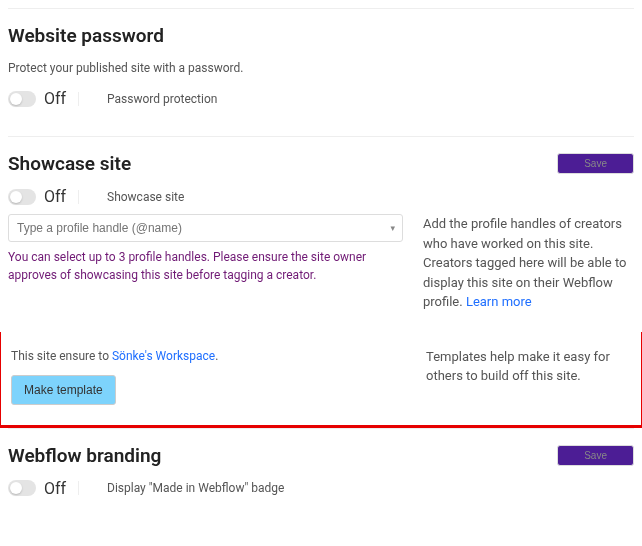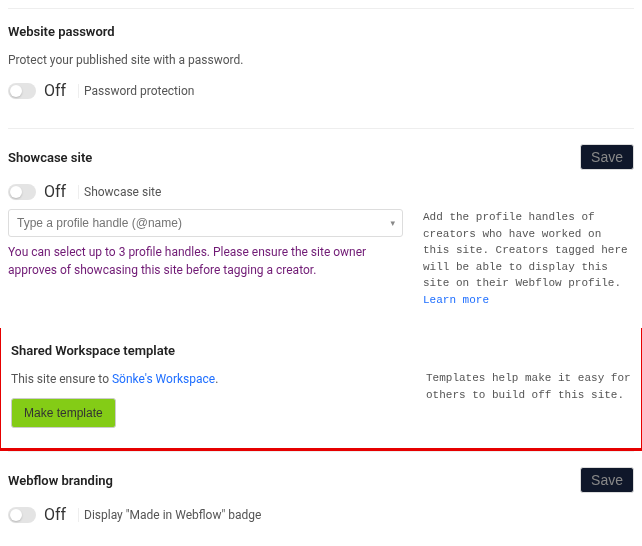--- a/index.html
+++ b/index.html
@@ -16,30 +16,30 @@
       padding: 15px 0 20px 0;
       position: relative;
     }
     .section-header {
       display: flex;
       justify-content: space-between;
       align-items: center;
       margin-bottom: 12px;
     }
     .section-title {
-      font-size: 13px;
+      font-size: 19px;
       font-weight: 600;
       color: #222;
     }
     .save-btn {
       border: 1px solid #ddd;
-      background: #0f172a;
+      background: #4c1d95;
       color: #888;
-      font-size: 14px;
-      padding: 4px 10px;
+      font-size: 10px;
+      padding: 4px 26px;
       border-radius: 3px;
       cursor: pointer;
     }
     .desc {
       font-size: 12px;
       color: #555;
       margin-bottom: 12px;
       line-height: 1.5;
     }
     .desc a, .link { color: #1f6fff; text-decoration: none; }
@@ -72,21 +72,21 @@
     }
     .toggle-state {
       font-size: 16px;
       color: #333;
       width: 22px;
     }
     .toggle-label {
       font-size: 12px;
       color: #555;
       border-left: 1px solid #eee;
-      padding-left: 5px;
+      padding-left: 28px;
       margin-left: 4px;
     }
     .sublabel {
       font-size: 12px;
       color: #555;
       margin: 12px 0 6px 0;
     }
     .input-wrap {
       position: relative;
       width: 395px;
@@ -107,35 +107,35 @@
       font-size: 9px;
       color: #888;
       pointer-events: none;
     }
     .two-col {
       display: flex;
       gap: 20px;
       align-items: flex-start;
     }
     .col-left { flex: 0 0 395px; }
-    .col-right { flex: 1; font-size: 11px; color: #555; line-height: 1.5; font-family: Liberation Mono, monospace; }
+    .col-right { flex: 1; font-size: 13px; color: #555; line-height: 1.5; }
     .helper {
       font-size: 12px;
       color: #701a75;
       margin-top: 6px;
       line-height: 1.5;
     }
     .highlight-box {
       border: 3px solid #e60000;
       padding: 15px 10px 20px 10px;
       margin-left: -10px;
       margin-right: -10px;
     }
     .template-btn {
-      background: #84cc16;
+      background: #7dd3fc;
       border: 1px solid #ccc;
       border-radius: 3px;
       padding: 7px 12px;
       font-size: 12px;
       cursor: pointer;
       color: #333;
     }
   </style>
 </head>
 <body>
@@ -170,23 +170,20 @@
       </div>
       <div class="helper">You can select up to 3 profile handles. Please ensure the site owner approves of showcasing this site before tagging a creator.</div>
     </div>
     <div class="col-right">
       <span>Add the profile handles of creators who have worked on this site. Creators tagged here will be able to display this site on their Webflow profile. </span><a class="link">Learn more</a>
     </div>
   </div>
 </div>
 
 <div class="section highlight-box" style="border-top:none;">
-  <div class="section-header">
-    <div class="section-title">Shared Workspace template</div>
-  </div>
   <div class="two-col">
     <div class="col-left">
       <div class="desc" style="margin-bottom:10px;">
         <span>This site ensure to </span><a class="link">Sönke's Workspace</a><span>.</span>
       </div>
       <button class="template-btn">Make template</button>
     </div>
     <div class="col-right">Templates help make it easy for others to build off this site.</div>
   </div>
 </div>

